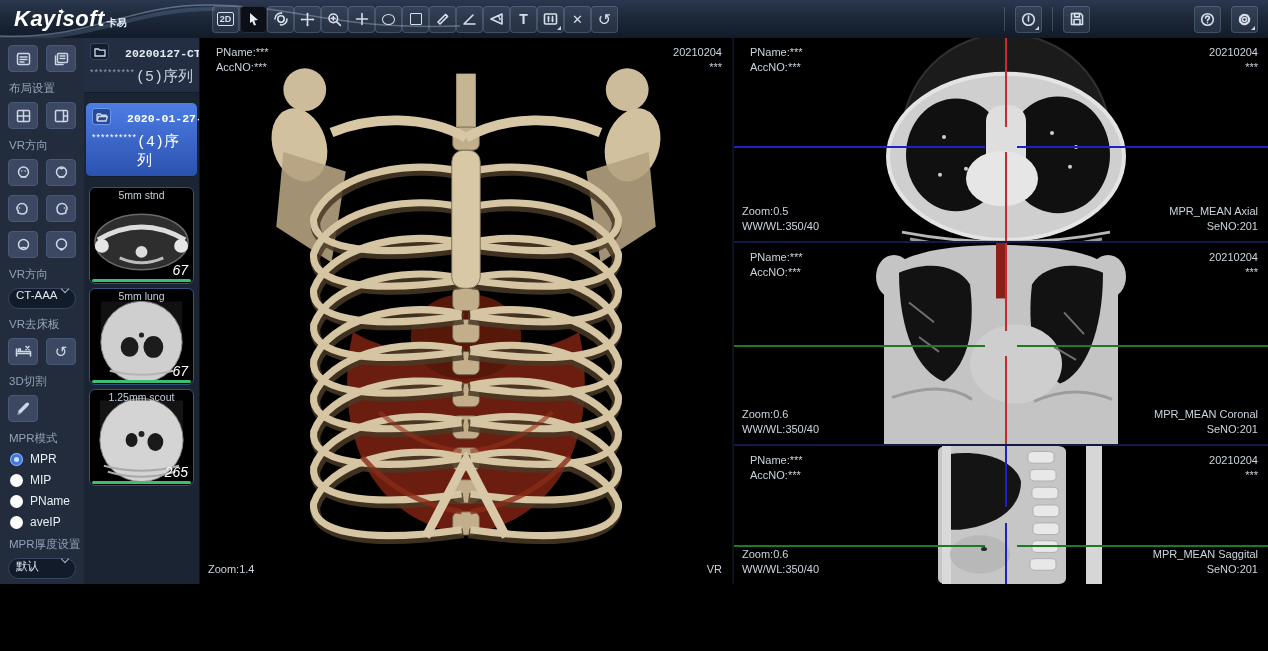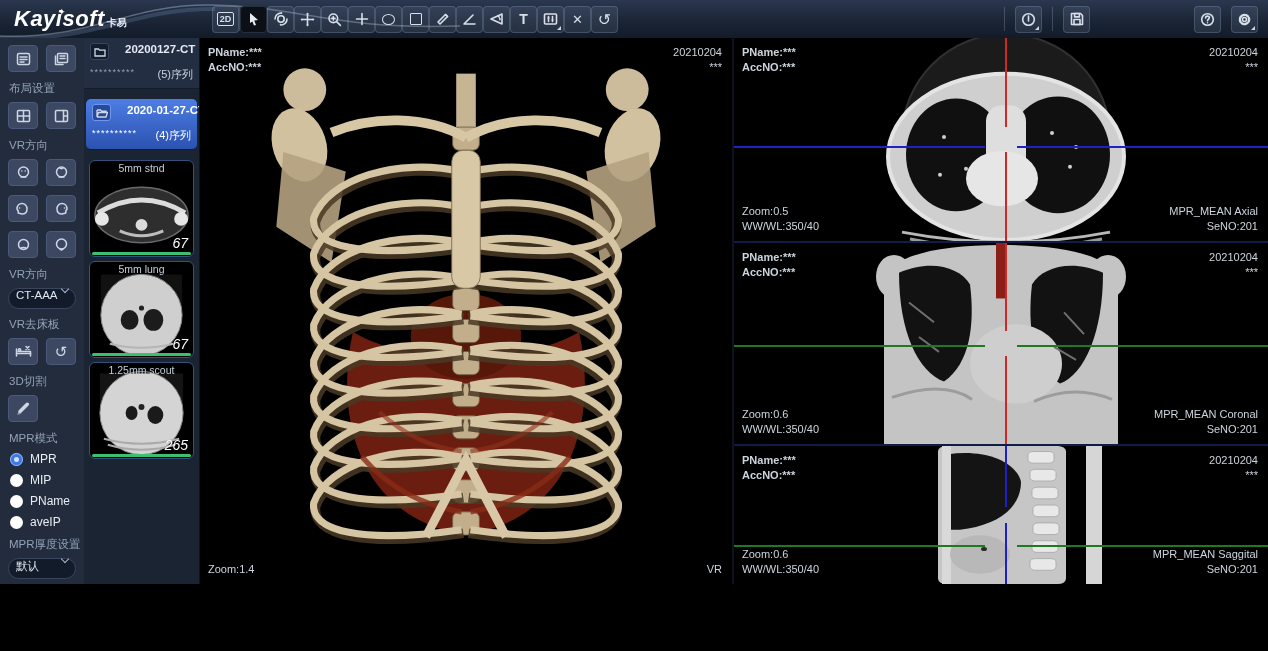--- a/index.html
+++ b/index.html
@@ -50,48 +50,48 @@
   .radio { width:13px; height:13px; border-radius:50%; background:#fff; position:relative; flex:0 0 13px; }
   .radio.on { background:#3f78e0; box-shadow:0 0 0 1px #8fb4f4 inset; }
   .radio.on::after { content:""; position:absolute; left:4px; top:4px; width:5px; height:5px;
                      border-radius:50%; background:#cfe0ff; }
   .radio-label { color:#e8edf4; font-size:12px; }
 
   
   .series { width:116px; flex:0 0 116px; background:#1b2433; border-right:1px solid #0c1220; overflow:hidden; }
   .study { padding:5px 6px 6px 6px; background:#242e42; border-bottom:1px solid #141c2b; cursor:pointer; }
   .study.active { background:linear-gradient(180deg,#4d7de4,#2b52b0); border-radius:5px; margin:10px 2px; }
-  .study-row1 { display:flex; align-items:flex-start; gap:16px; }
+  .study-row1 { display:flex; align-items:flex-end; gap:16px;font-family:Liberation Mono, monospace; }
   .folder-box { width:19px; height:17px; background:#131d2d; border:1px solid #3a4burst66; border:1px solid #39455e;
                 border-radius:3px; display:flex; align-items:center; justify-content:center; flex:0 0 19px; }
   .study.active .folder-box { background:#264a9c; border-color:#6f96e8; }
   .folder-box svg { stroke:#cfd8e6; fill:none; stroke-width:1.3; }
   .study-title { flex:1; text-align:right; color:#e4eaf3; font-size:11.5px; font-weight:bold; white-space:nowrap; }
   .study-row2 { display:flex; justify-content:space-between; margin-top:7px; }
   .study-mask { color:#8d9cb4; font-size:9px; letter-spacing:1px; }
-  .study-count { color:#c7d2e2; font-size:11px; }
+  .study-count { color:#c7d2e2; font-size:15px;font-family:Liberation Mono, monospace; }
   .study.active .study-mask, .study.active .study-count, .study.active .study-title { color:#fff; }
   .thumb { margin:4px 5px 2px 5px; height:97px; border:1px solid #35507d; border-radius:6px;
            position:relative; background:#000; overflow:hidden; cursor:pointer; }
   .thumb-label { position:absolute; top:1px; left:0; right:0; text-align:center;
                  color:#c3ceda; font-size:10.5px; z-index:3; }
   .thumb-count { position:absolute; right:5px; bottom:5px; color:#fff; font-size:14px;
                  font-style:italic; z-index:3; }
   .thumb-bar { position:absolute; left:2px; right:2px; bottom:1px; height:3px; border-radius:2px; z-index:3; }
   .thumb svg { position:absolute; left:0; top:8px; width:100%; height:86px; }
 
   
   .vr-view { width:534px; flex:0 0 534px; background:#000; position:relative;
              border-right:2px solid #0b1220; overflow:hidden; cursor:crosshair; }
   .rcol { flex:1; display:flex; flex-direction:column; }
   .rvp { position:relative; background:#000; overflow:hidden; border-bottom:2px solid #101c45; cursor:crosshair; }
   .rvp:last-child { border-bottom:none; }
   .rvp-axial { flex:0 0 205px; } .rvp-coronal { flex:0 0 203px; } .rvp-sagittal { flex:1; }
   .ovl { position:absolute; color:#ccd4dd; font-size:11px; line-height:15px; z-index:5; pointer-events:none; }
-  .tl { left:8px; top:7px;font-weight:bold; } .tr { right:10px; top:7px; text-align:right; }
+  .tl { left:16px; top:7px; } .tr { right:10px; top:7px; text-align:right; }
   .bl { left:8px; bottom:7px; } .br { right:10px; bottom:7px; text-align:right; }
   .img-svg { position:absolute; left:0; top:0; width:100%; height:100%; }
   .xline { position:absolute; z-index:4; pointer-events:none; }
 
   
   .vline-red  { top:0; bottom:0; width:2px;
     background:linear-gradient(180deg,#cc2a2a 0%,#cc2a2a 44%,transparent 44%,transparent 56%,#cc2a2a 56%,#cc2a2a 100%); }
   .hline-blue { left:0; right:0; height:2px;
     background:linear-gradient(90deg,#2020c8 0%,#2020c8 47%,transparent 47%,transparent 53%,#2020c8 53%,#2020c8 100%); }
   .hline-green{ left:0; right:0; height:2px;

